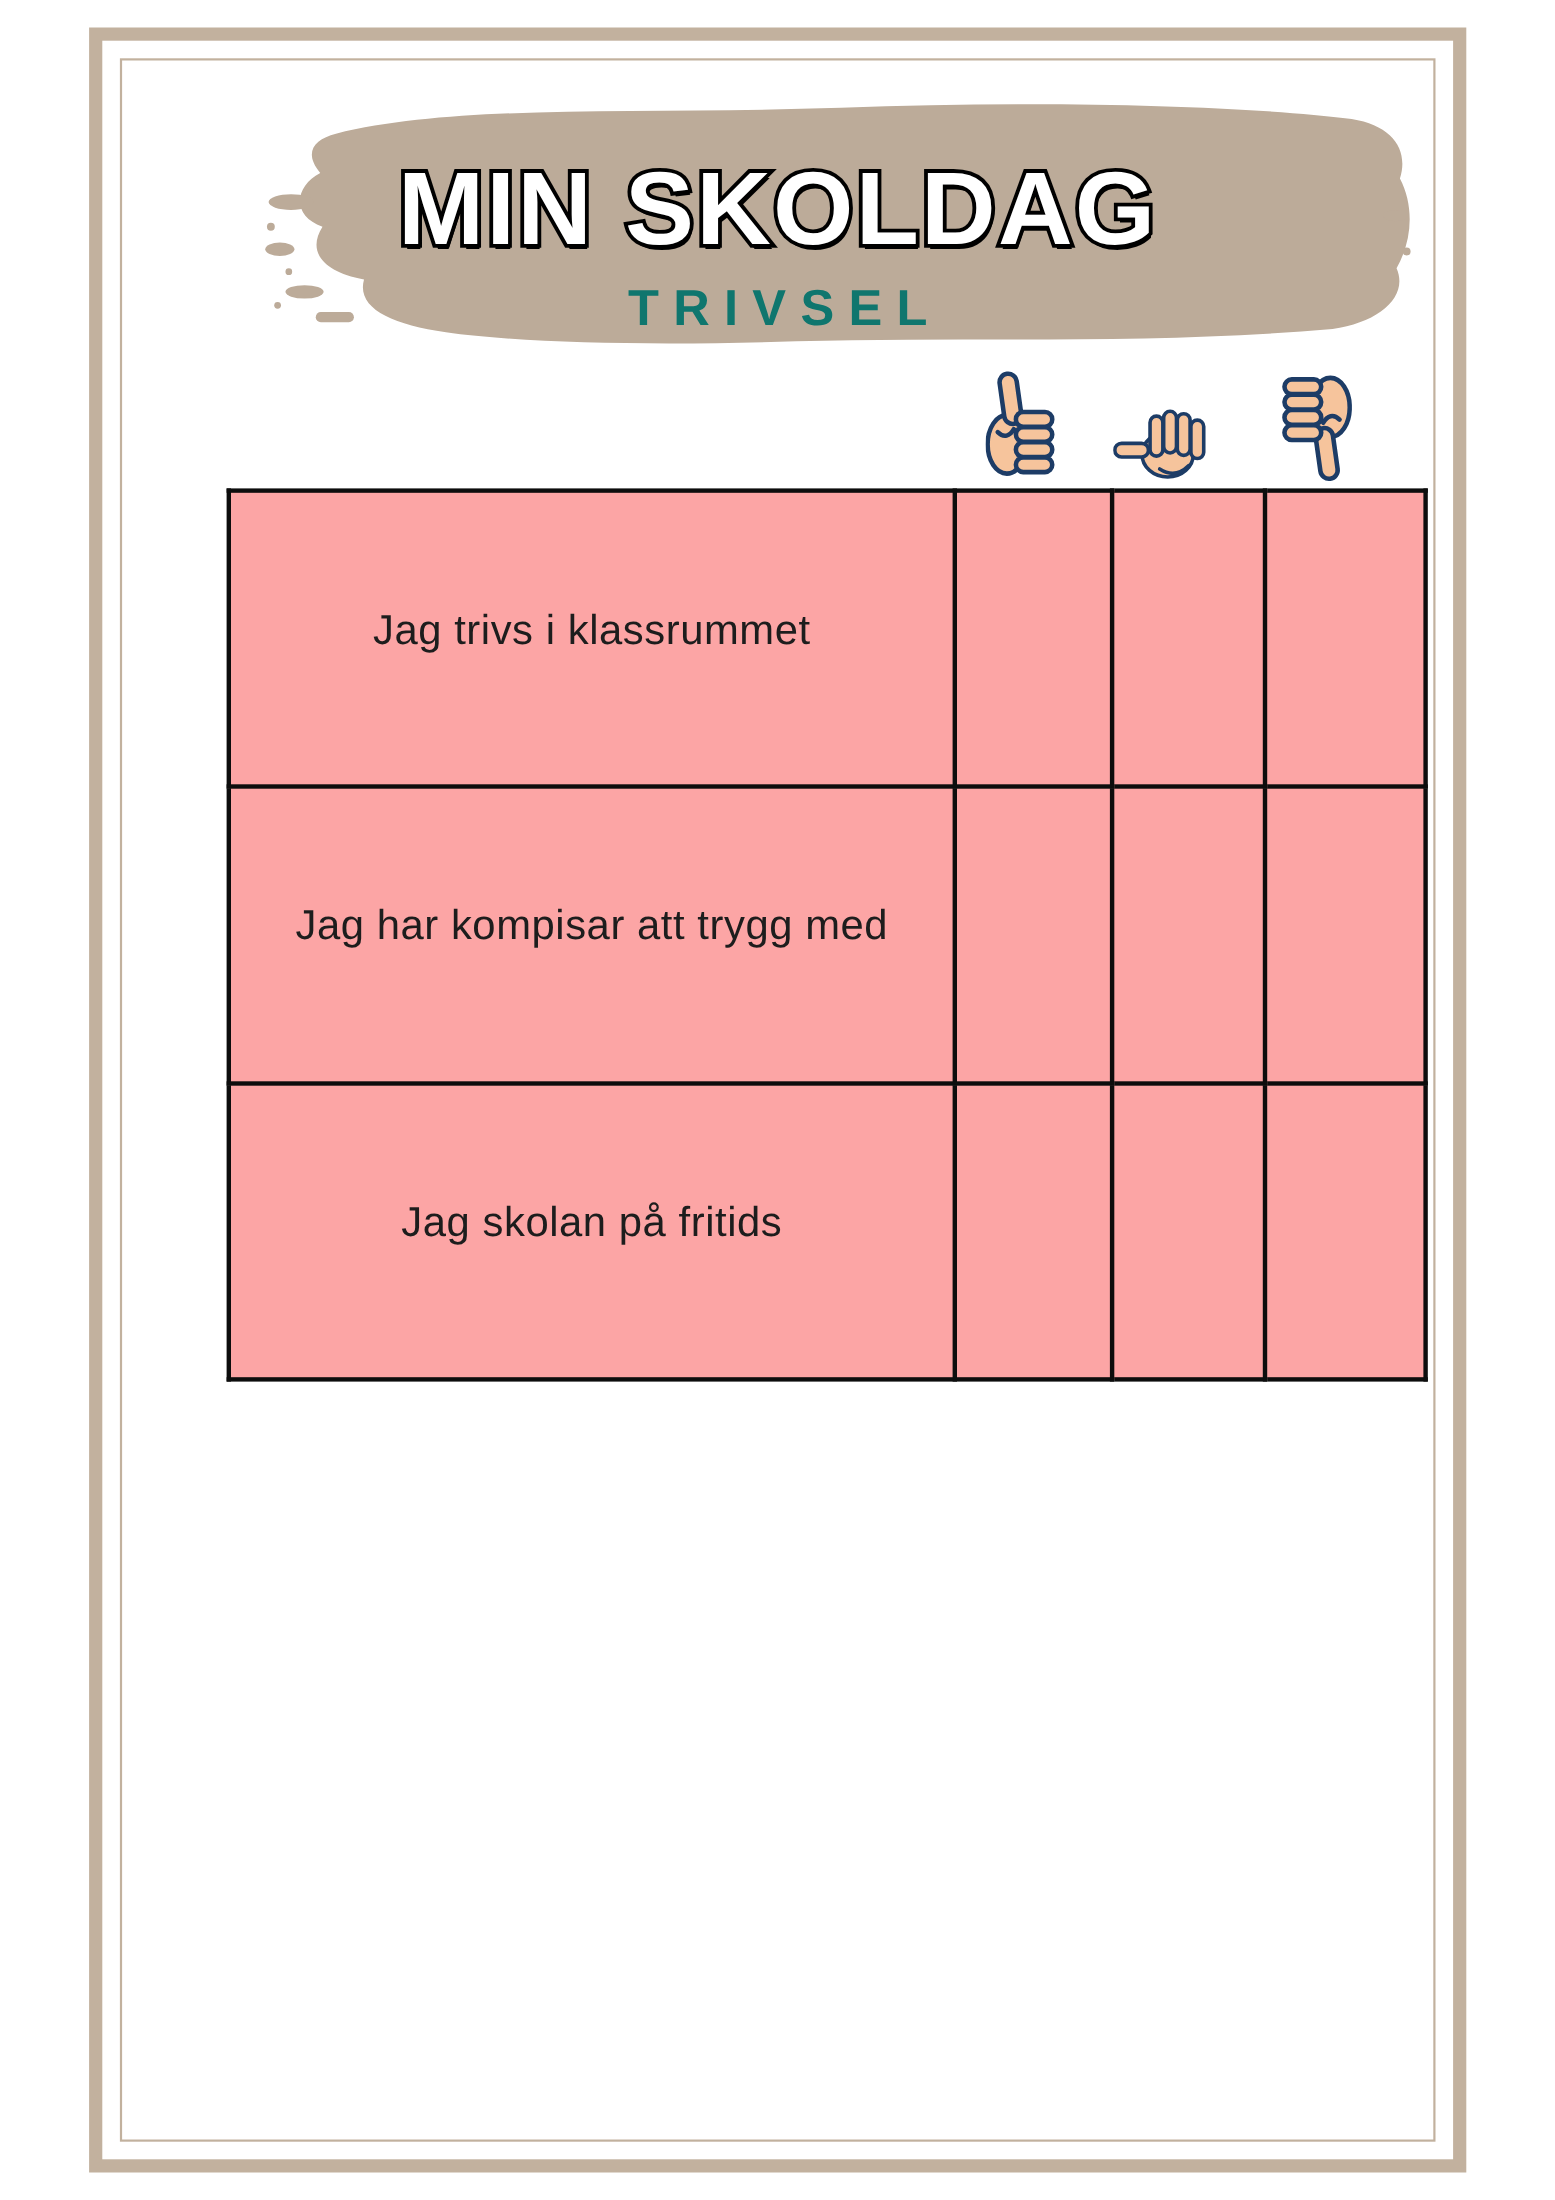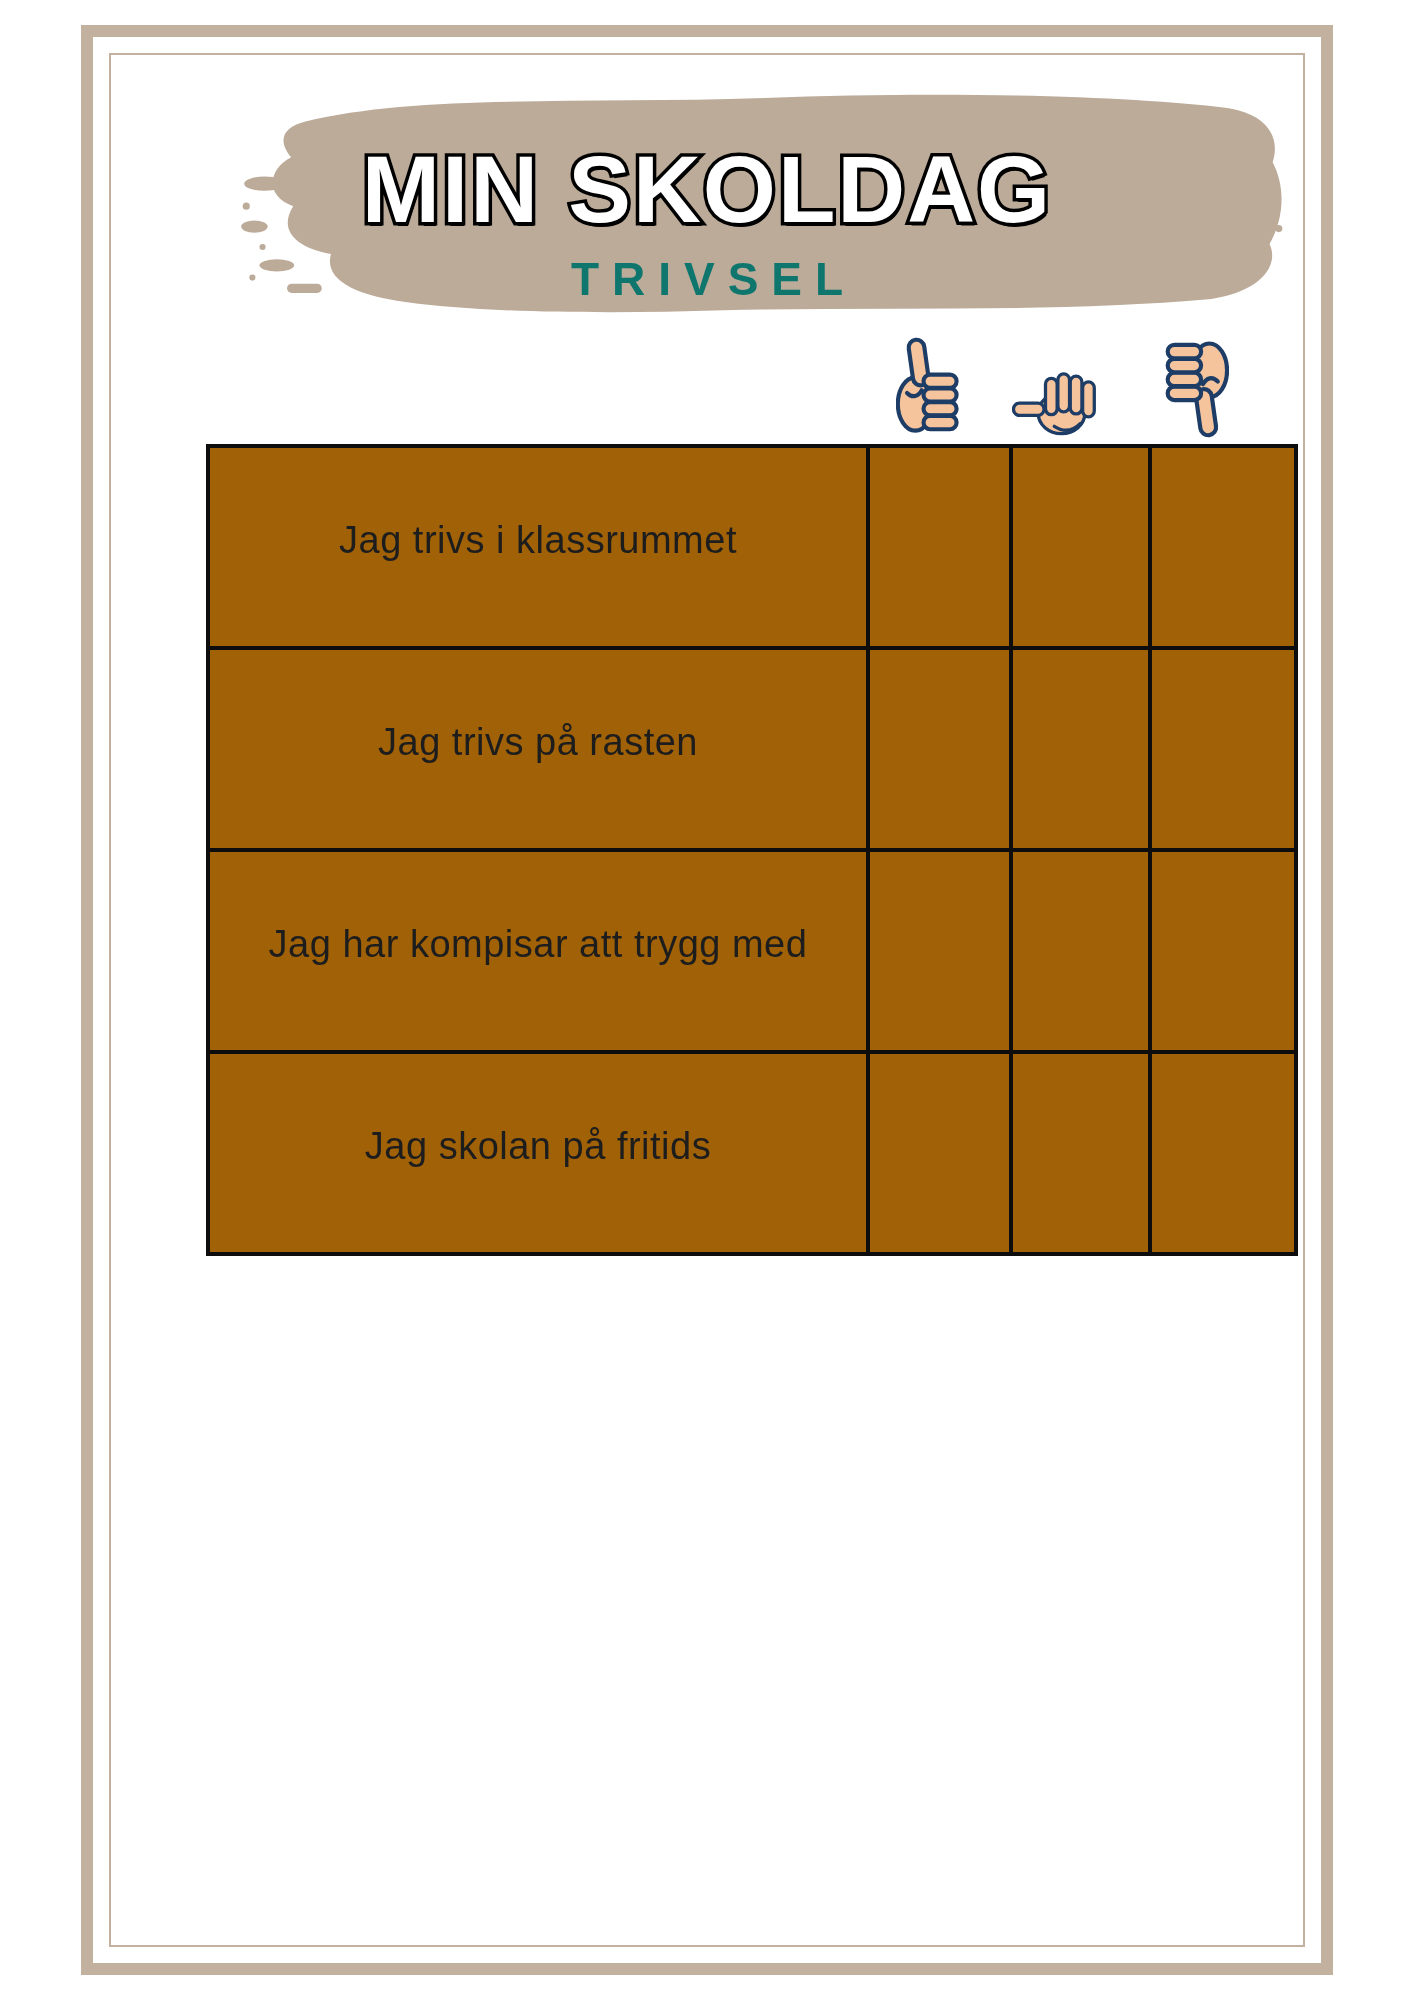--- a/index.html
+++ b/index.html
@@ -58,21 +58,21 @@
   
   table.survey{
     position:absolute;left:150px;top:444px;
     width:1088px;height:812px;
     border-collapse:collapse;
     table-layout:fixed;
   }
   table.survey td{
     border:4.5px solid #0d0d0d;
     vertical-align:middle;
-    background:#a16207;
+    background:#fca5a5;
   }
   td.statement{
     text-align:center;
     font-size:38px;
     color:#1d1d1d;
     letter-spacing:0.5px;
     padding:0 20px 14px 20px;
   }
 </style>
 </head>
@@ -154,26 +154,20 @@
         <col style="width:146px">
     </colgroup>
     <tbody>
       <tr>
         <td class="statement">Jag trivs i klassrummet</td>
         <td></td>
         <td></td>
         <td></td>
       </tr>
       <tr>
-        <td class="statement">Jag trivs på rasten</td>
-        <td></td>
-        <td></td>
-        <td></td>
-      </tr>
-      <tr>
         <td class="statement">Jag har kompisar att trygg med</td>
         <td></td>
         <td></td>
         <td></td>
       </tr>
       <tr>
         <td class="statement">Jag skolan på fritids</td>
         <td></td>
         <td></td>
         <td></td>

